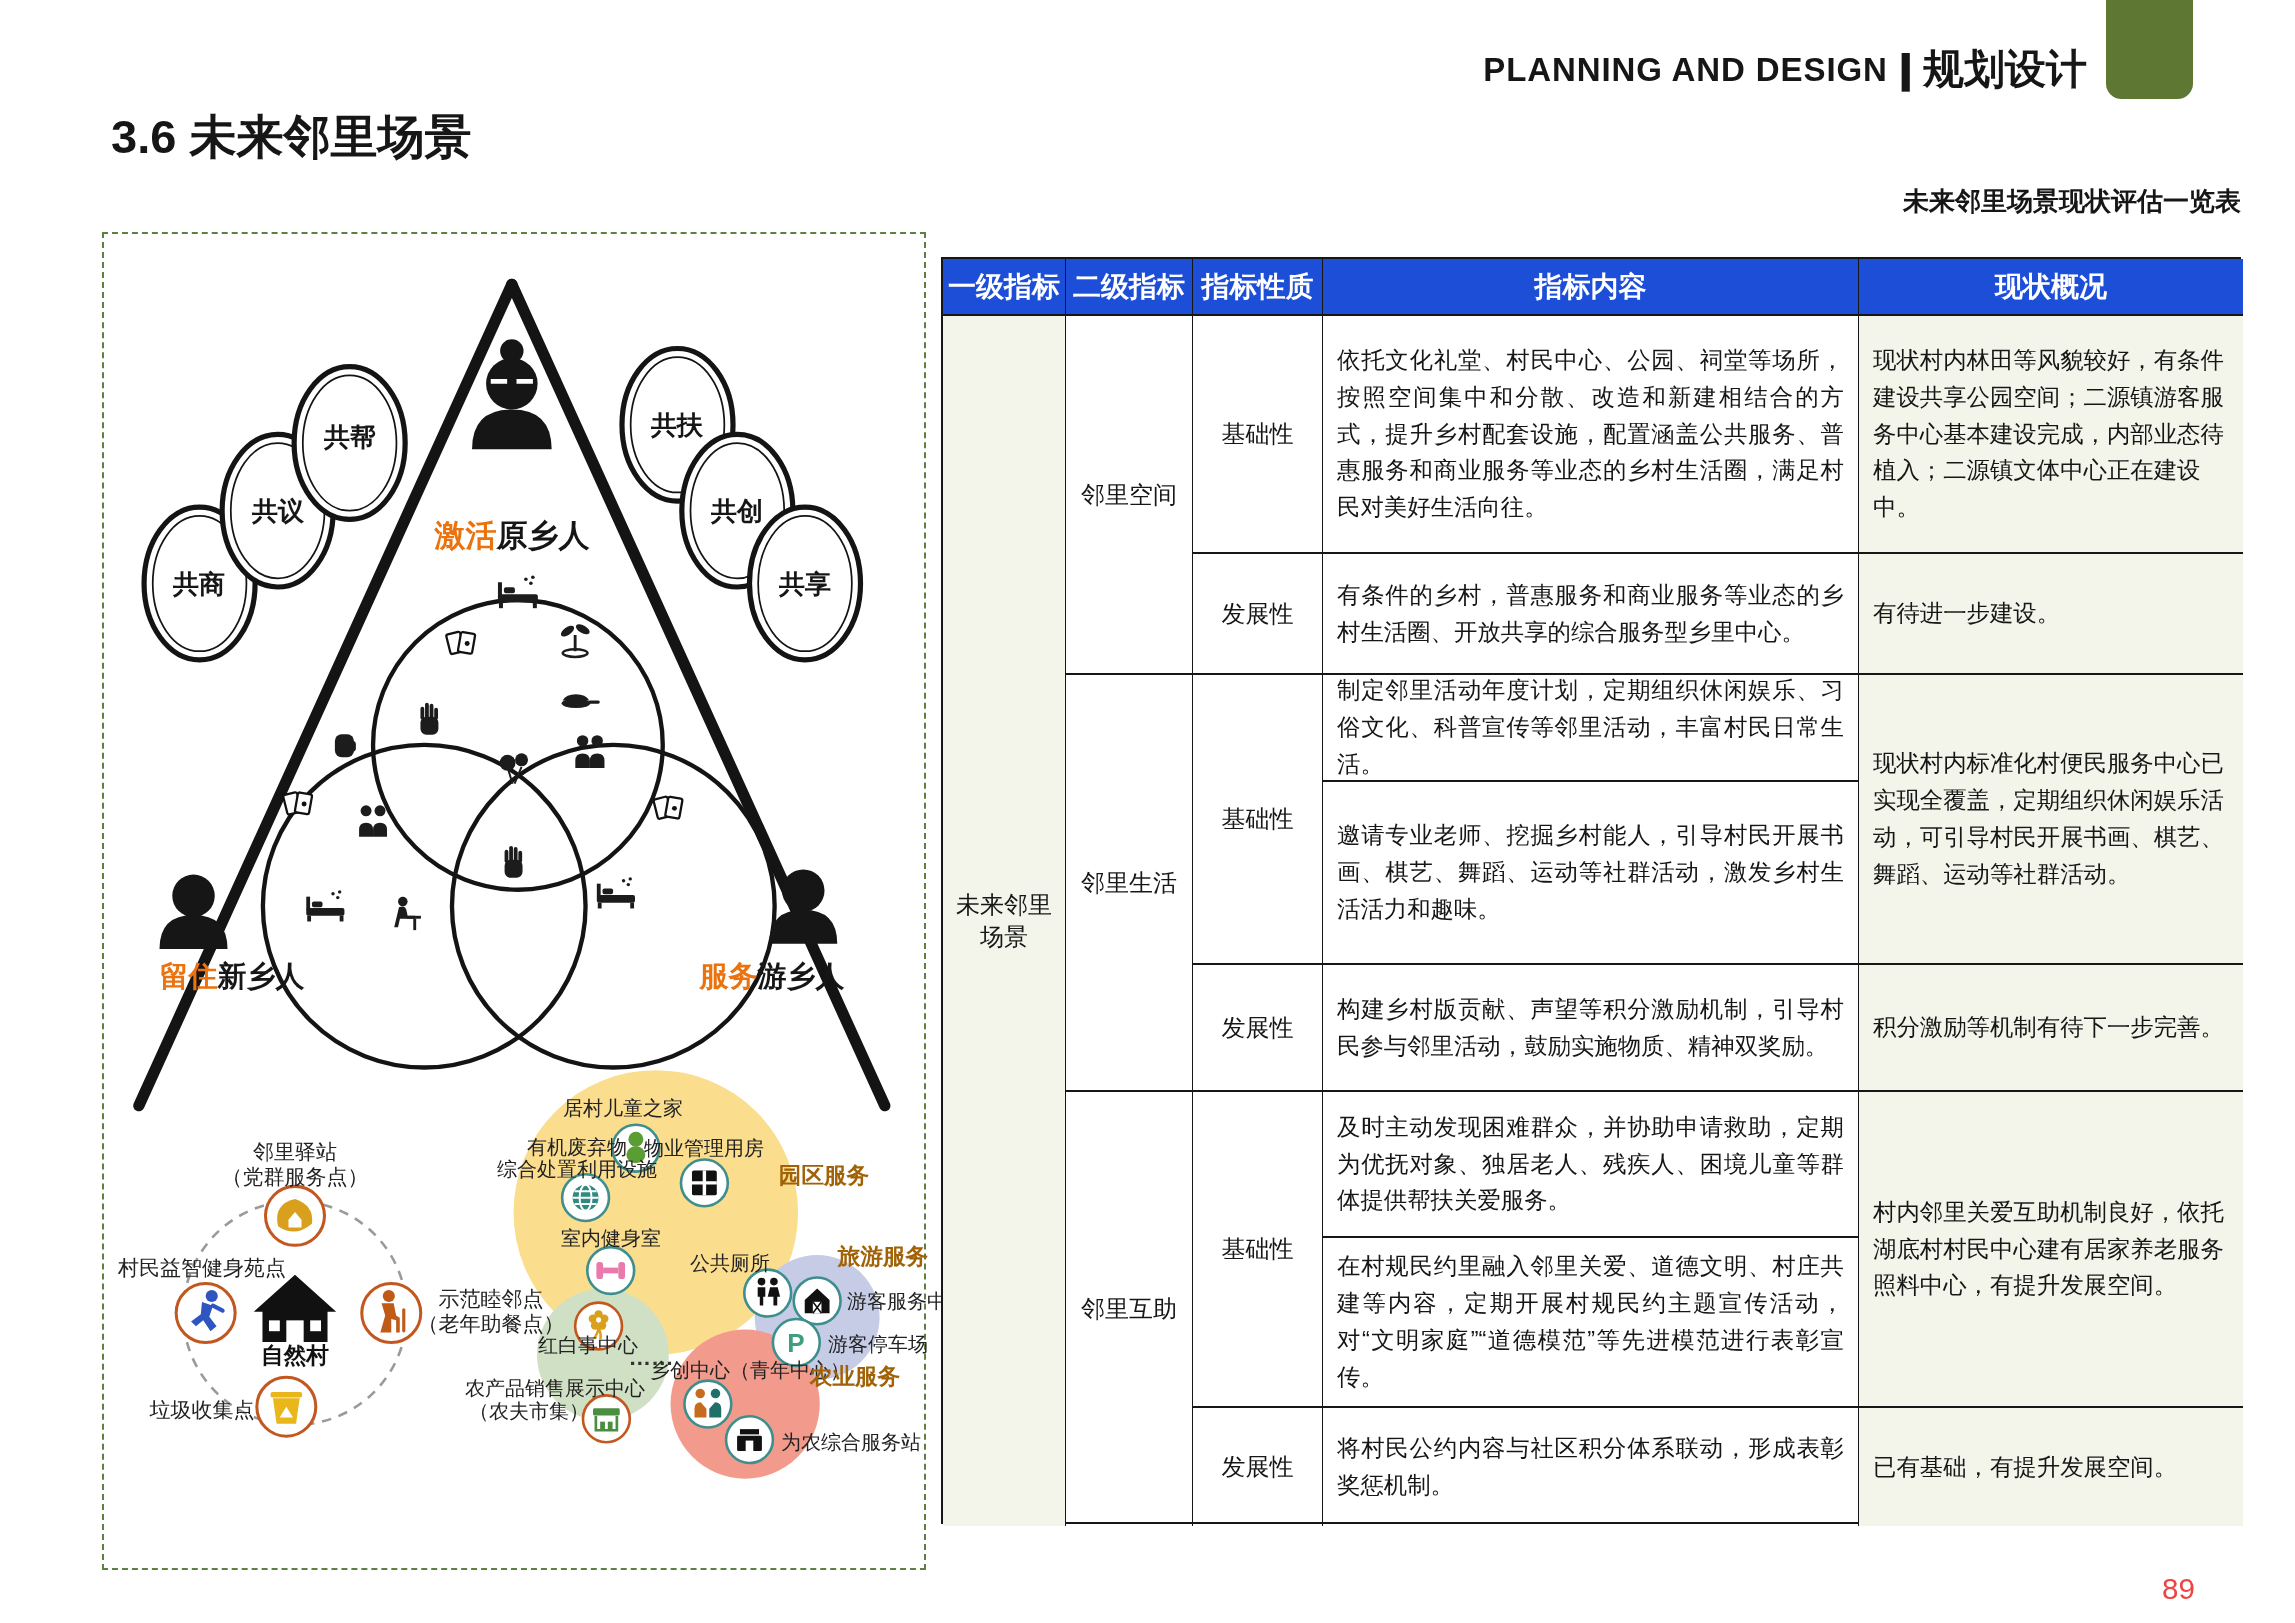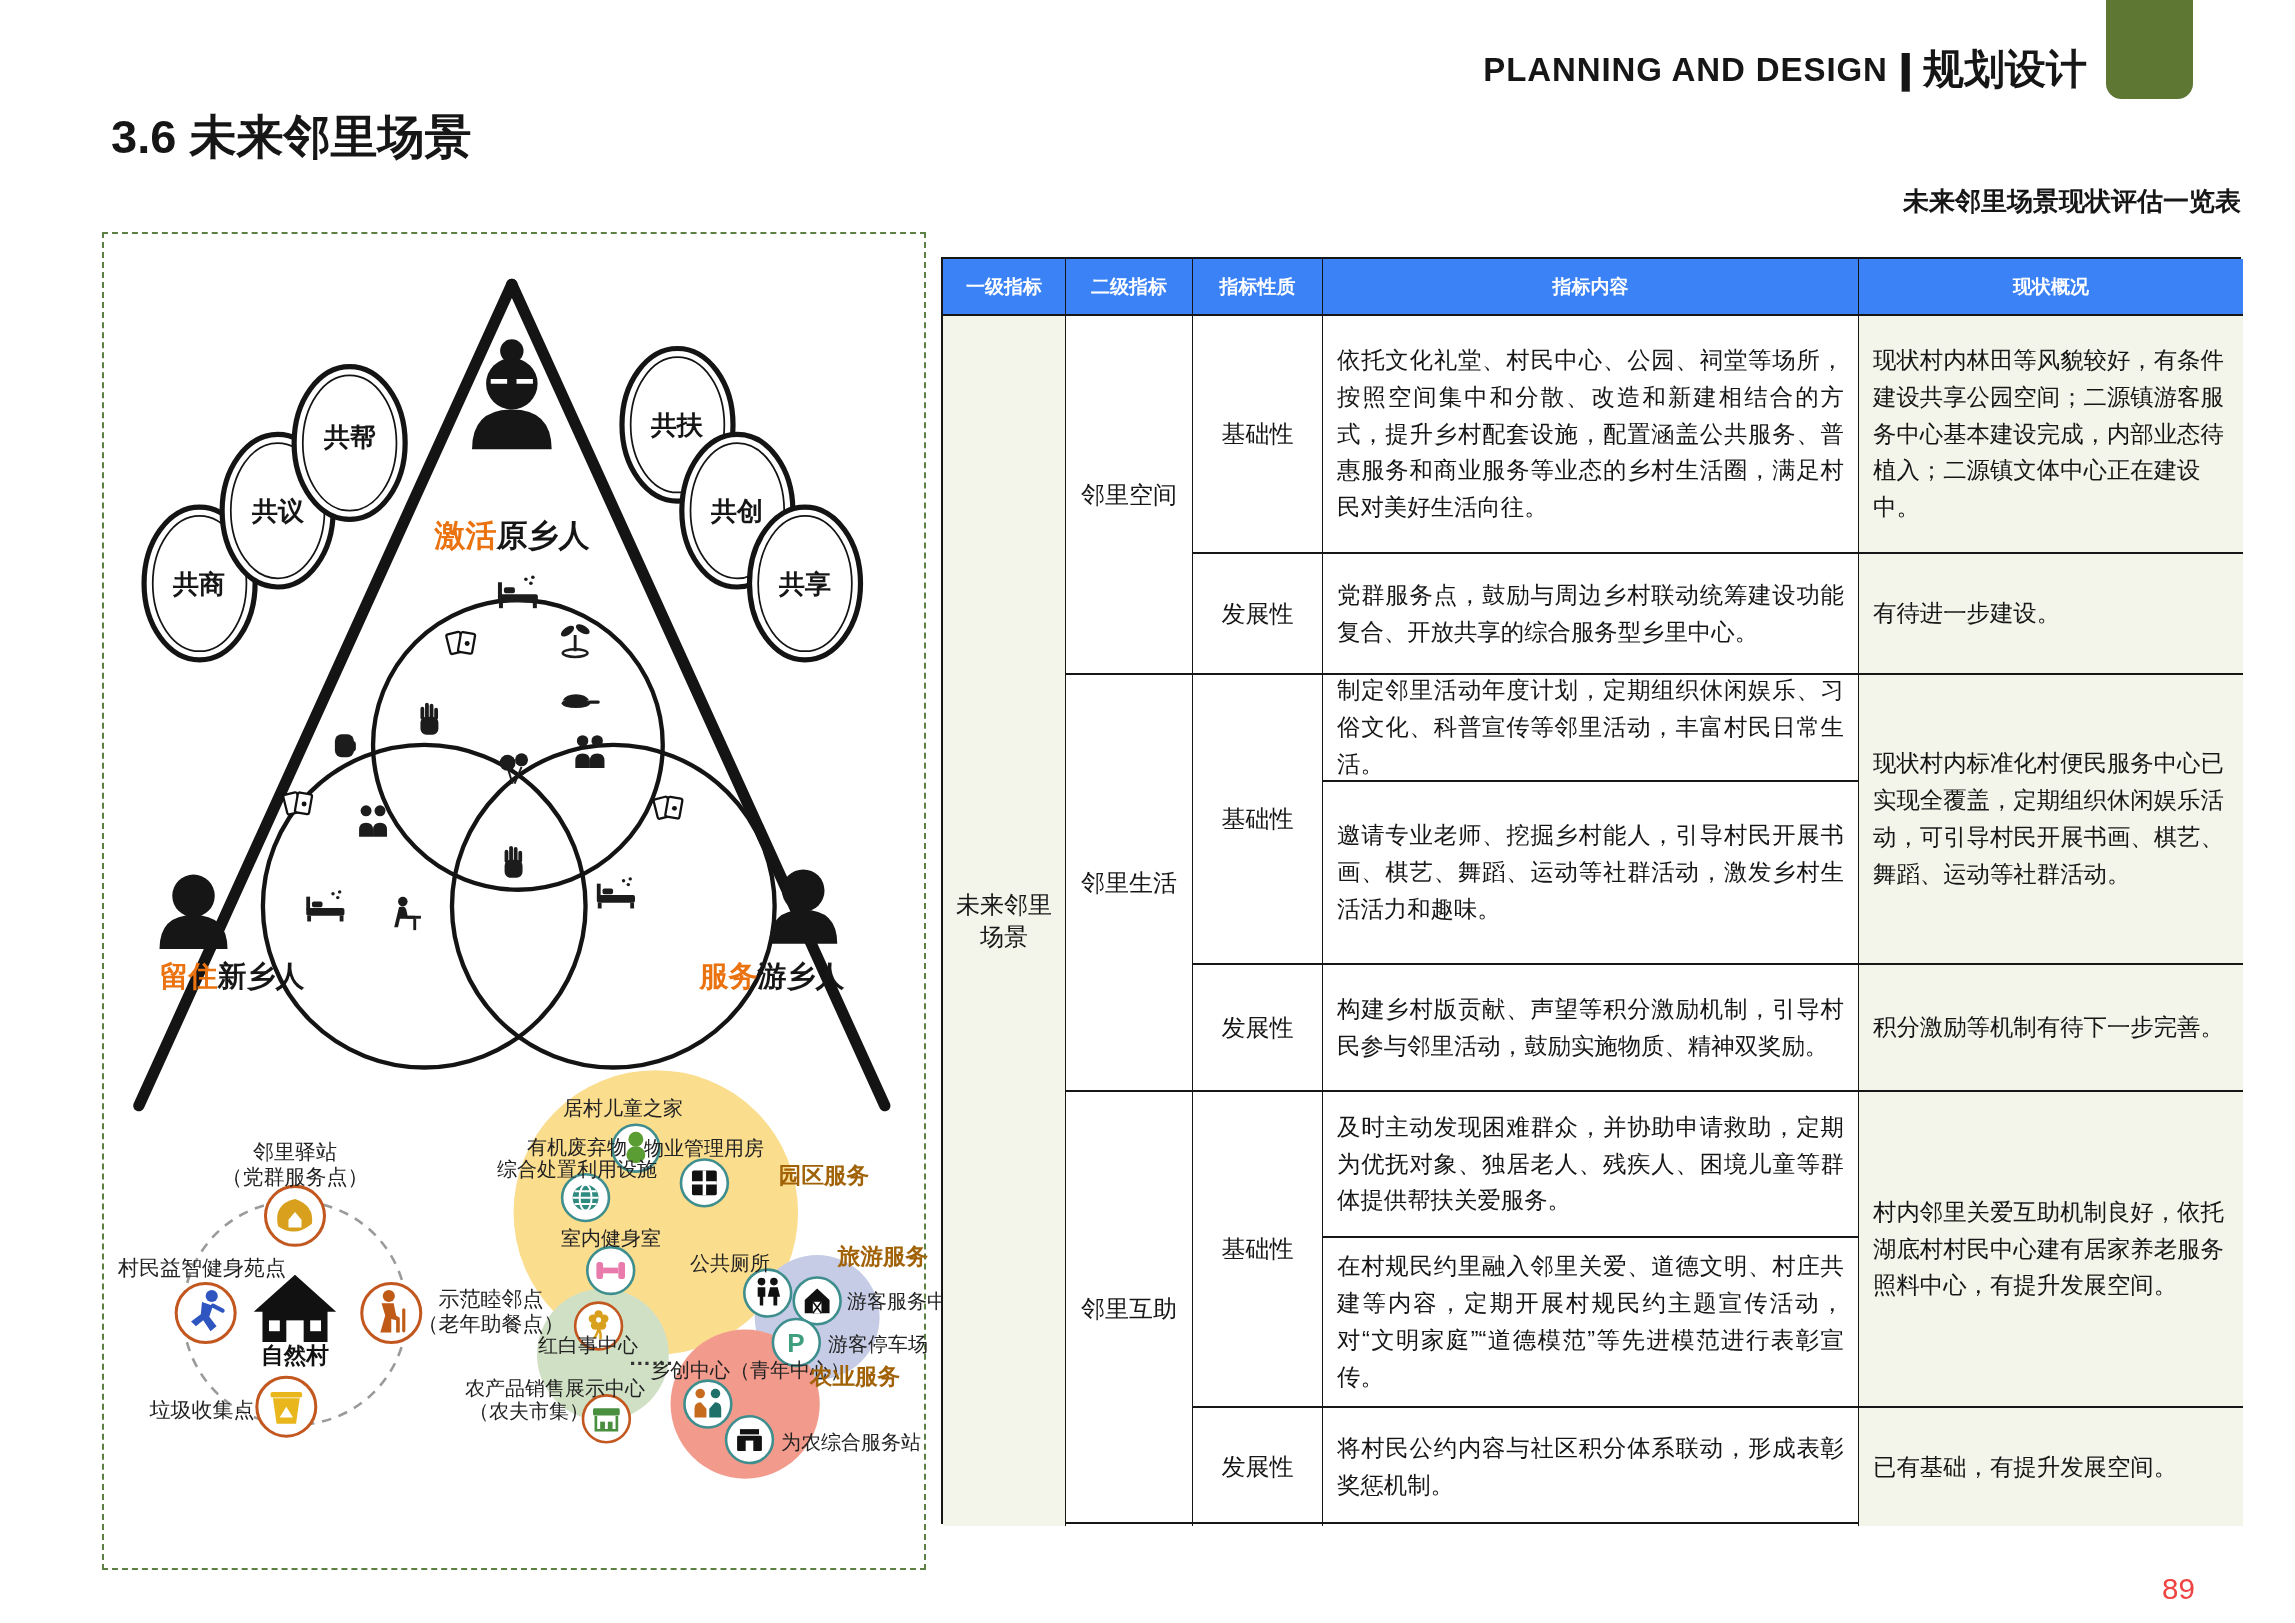--- a/index.html
+++ b/index.html
@@ -35,21 +35,21 @@
   
   .tbl-title{position:absolute;left:941px;top:184px;width:1300px;text-align:right;font-size:26px;font-weight:800;}
   .tbl{position:absolute;left:941px;top:257px;width:1300px;height:1267px;display:grid;
        grid-template-columns:123px 127px 130px 536px 384px;
        grid-template-rows:57px 238px 121px 107px 183px 127px 146px 170px 118px;
        border:2.6px solid #161616;box-sizing:border-box;background:#fff;}
   .cell{border-right:1.7px solid #161616;border-bottom:2.6px solid #161616;display:flex;align-items:center;justify-content:center;
         font-size:24px;box-sizing:border-box;text-align:center;}
   .cell.rt0{border-right:none;}
   .cell.bb0{border-bottom:none;}
-  .cell.hdr{background:#3b82f6;color:#ffffff;font-weight:800;font-size:19px;}
+  .cell.hdr{background:#1d4ed8;color:#ffffff;font-weight:800;font-size:28px;}
   .cell.light{background:#f3f5ea;}
   .cell.txt{justify-content:flex-start;text-align:justify;font-size:23.4px;line-height:1.58;padding:8.7px 14px;}
   .cell.stxt{justify-content:flex-start;text-align:left;font-size:23.4px;line-height:1.58;padding:8.7px 14px;}
 </style>
 </head>
 <body>
 
 <div class="page">
 
   <div class="ph">
@@ -371,21 +371,21 @@
     <div class="cell bb0" style="grid-column:2;grid-row:7/10;">邻里互助</div>
 
     <div class="cell" style="grid-column:3;grid-row:2;">基础性</div>
     <div class="cell" style="grid-column:3;grid-row:3;">发展性</div>
     <div class="cell" style="grid-column:3;grid-row:4/6;">基础性</div>
     <div class="cell" style="grid-column:3;grid-row:6;">发展性</div>
     <div class="cell" style="grid-column:3;grid-row:7/9;">基础性</div>
     <div class="cell bb0" style="grid-column:3;grid-row:9;">发展性</div>
 
     <div class="cell txt" style="grid-column:4;grid-row:2;">依托文化礼堂、村民中心、公园、祠堂等场所，按照空间集中和分散、改造和新建相结合的方式，提升乡村配套设施，配置涵盖公共服务、普惠服务和商业服务等业态的乡村生活圈，满足村民对美好生活向往。</div>
-    <div class="cell txt" style="grid-column:4;grid-row:3;">党群服务点，鼓励与周边乡村联动统筹建设功能复合、开放共享的综合服务型乡里中心。</div>
+    <div class="cell txt" style="grid-column:4;grid-row:3;">有条件的乡村，普惠服务和商业服务等业态的乡村生活圈、开放共享的综合服务型乡里中心。</div>
     <div class="cell txt" style="grid-column:4;grid-row:4;">制定邻里活动年度计划，定期组织休闲娱乐、习俗文化、科普宣传等邻里活动，丰富村民日常生活。</div>
     <div class="cell txt" style="grid-column:4;grid-row:5;">邀请专业老师、挖掘乡村能人，引导村民开展书画、棋艺、舞蹈、运动等社群活动，激发乡村生活活力和趣味。</div>
     <div class="cell txt" style="grid-column:4;grid-row:6;">构建乡村版贡献、声望等积分激励机制，引导村民参与邻里活动，鼓励实施物质、精神双奖励。</div>
     <div class="cell txt" style="grid-column:4;grid-row:7;">及时主动发现困难群众，并协助申请救助，定期为优抚对象、独居老人、残疾人、困境儿童等群体提供帮扶关爱服务。</div>
     <div class="cell txt" style="grid-column:4;grid-row:8;">在村规民约里融入邻里关爱、道德文明、村庄共建等内容，定期开展村规民约主题宣传活动，对“文明家庭”“道德模范”等先进模范进行表彰宣传。</div>
     <div class="cell txt bb0" style="grid-column:4;grid-row:9;">将村民公约内容与社区积分体系联动，形成表彰奖惩机制。</div>
 
     <div class="cell stxt light rt0" style="grid-column:5;grid-row:2;">现状村内林田等风貌较好，有条件建设共享公园空间；二源镇游客服务中心基本建设完成，内部业态待植入；二源镇文体中心正在建设中。</div>
     <div class="cell stxt light rt0" style="grid-column:5;grid-row:3;">有待进一步建设。</div>
     <div class="cell stxt light rt0" style="grid-column:5;grid-row:4/6;">现状村内标准化村便民服务中心已实现全覆盖，定期组织休闲娱乐活动，可引导村民开展书画、棋艺、舞蹈、运动等社群活动。</div>

